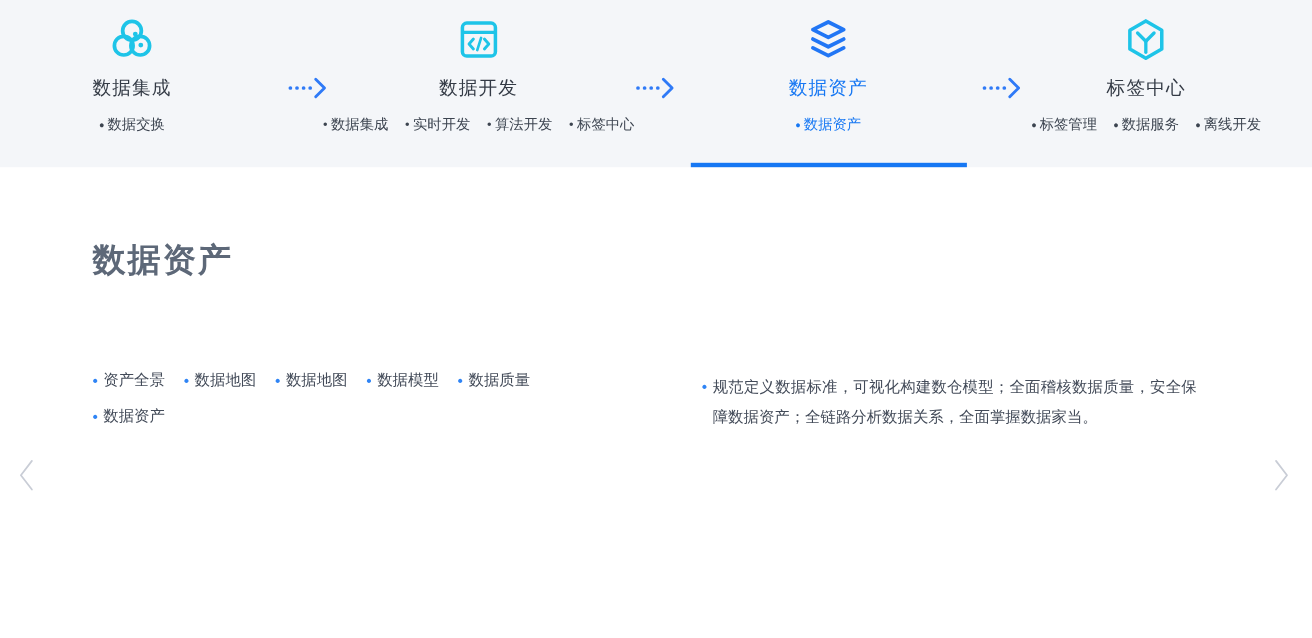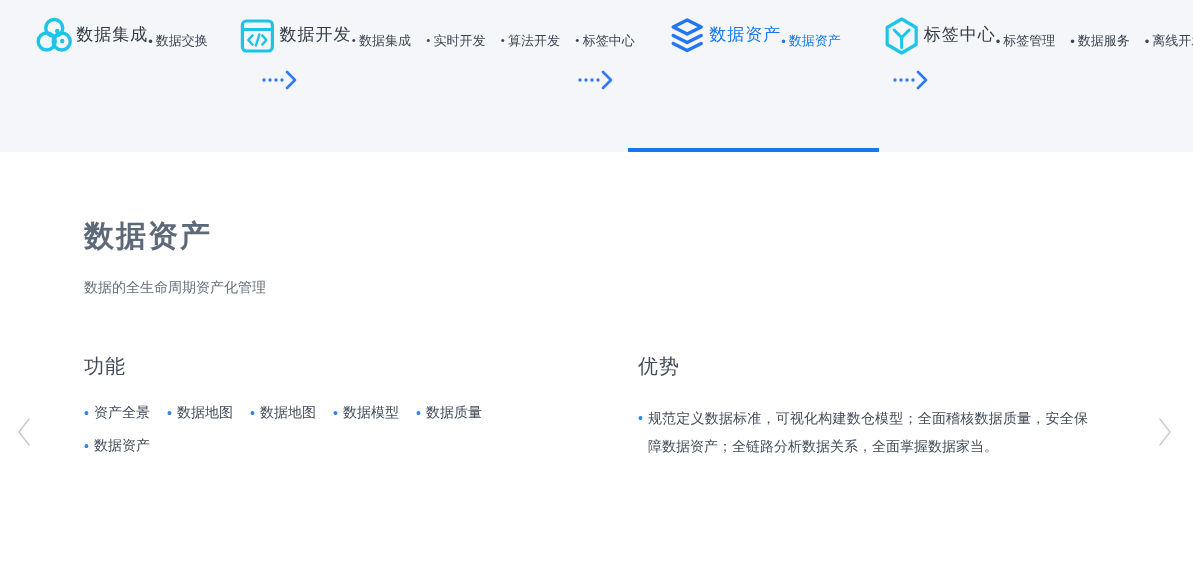--- a/index.html
+++ b/index.html
@@ -11,21 +11,21 @@
     overflow:hidden;
     color:#3c4450;
   }
   
   .process-nav {
     position:absolute; left:0; top:0; width:1193px; height:152px;
     background:#f4f6f9;
   }
   .step {
     position:absolute; top:14px; transform:translateX(-50%);
-    display:flex; align-items:center;
+    display:flex; flex-direction:column; align-items:center;
     cursor:pointer; white-space:nowrap;
   }
   .step-icon { width:44px; height:44px; margin-bottom:10px; }
   .step-title {
     font-size:17px; color:#333a45; letter-spacing:1px; margin-bottom:13px;
   }
   .step.active .step-title { color:#1677f3; }
   .subitems { display:flex; gap:15px; font-size:13px; color:#3c4450; }
   .subitem { display:flex; align-items:center; }
   .subitem .dot { font-size:13px; margin-right:3px; color:#3c4450; }
@@ -191,25 +191,23 @@
           <span>离线开发</span>
         </span>
     </div>
   </div>
 
   <div class="active-bar"></div>
 </div>
 
 <div class="content">
   <h1 class="page-title">数据资产</h1>
-  <div class="page-subtitle">数据的全生命周期资产化管理</div>
 
   <div class="columns">
     <div class="col-functions">
-      <div class="col-heading">功能</div>
       <div class="feature-row">
         <span class="feature-item">
             <span class="blue-dot">•</span>
             <span>资产全景</span>
           </span>
         <span class="feature-item">
             <span class="blue-dot">•</span>
             <span>数据地图</span>
           </span>
         <span class="feature-item">
@@ -227,21 +225,20 @@
       </div>
       <div class="feature-row">
         <span class="feature-item">
             <span class="blue-dot">•</span>
             <span>数据资产</span>
           </span>
       </div>
     </div>
 
     <div class="col-advantages">
-      <div class="col-heading">优势</div>
       <div class="advantage-item">
         <span class="blue-dot">•</span>
         <div class="advantage-text">规范定义数据标准，可视化构建数仓模型；全面稽核数据质量，安全保障数据资产；全链路分析数据关系，全面掌握数据家当。</div>
       </div>
     </div>
   </div>
 </div>
 
 <button class="carousel-btn carousel-prev">
   <span>

